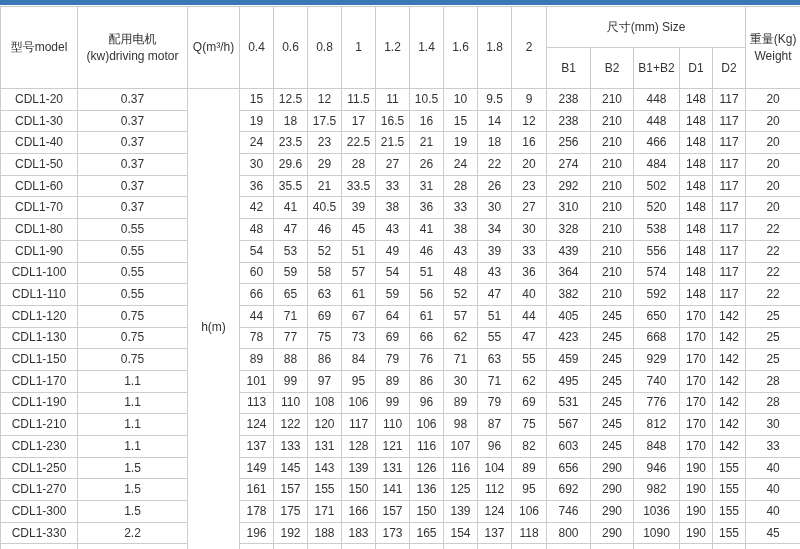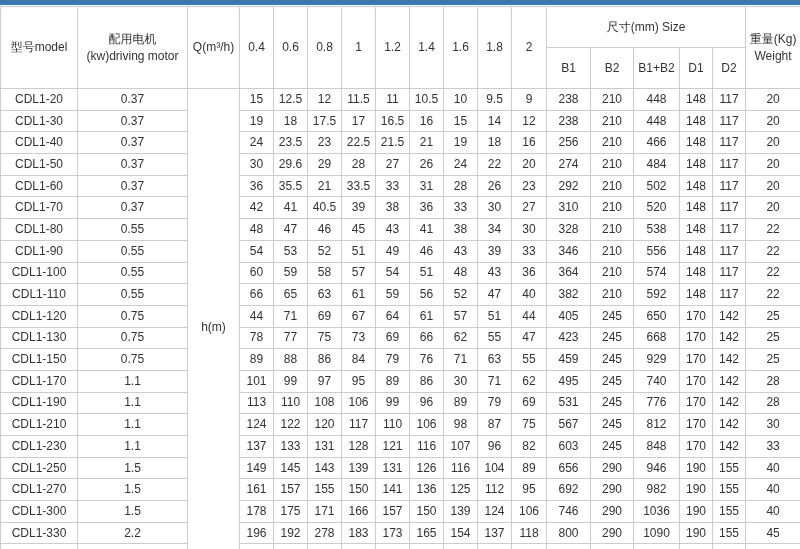--- a/index.html
+++ b/index.html
@@ -256,21 +256,21 @@
           <td>0.55</td>
           <td>54</td>
           <td>53</td>
           <td>52</td>
           <td>51</td>
           <td>49</td>
           <td>46</td>
           <td>43</td>
           <td>39</td>
           <td>33</td>
-          <td>346</td>
+          <td>439</td>
           <td>210</td>
           <td>556</td>
           <td>148</td>
           <td>117</td>
           <td>22</td>
         </tr>
         <tr>
           <td>CDL1-100</td>
           <td>0.55</td>
           <td>60</td>
@@ -496,21 +496,21 @@
           <td>1036</td>
           <td>190</td>
           <td>155</td>
           <td>40</td>
         </tr>
         <tr>
           <td>CDL1-330</td>
           <td>2.2</td>
           <td>196</td>
           <td>192</td>
-          <td>278</td>
+          <td>188</td>
           <td>183</td>
           <td>173</td>
           <td>165</td>
           <td>154</td>
           <td>137</td>
           <td>118</td>
           <td>800</td>
           <td>290</td>
           <td>1090</td>
           <td>190</td>

